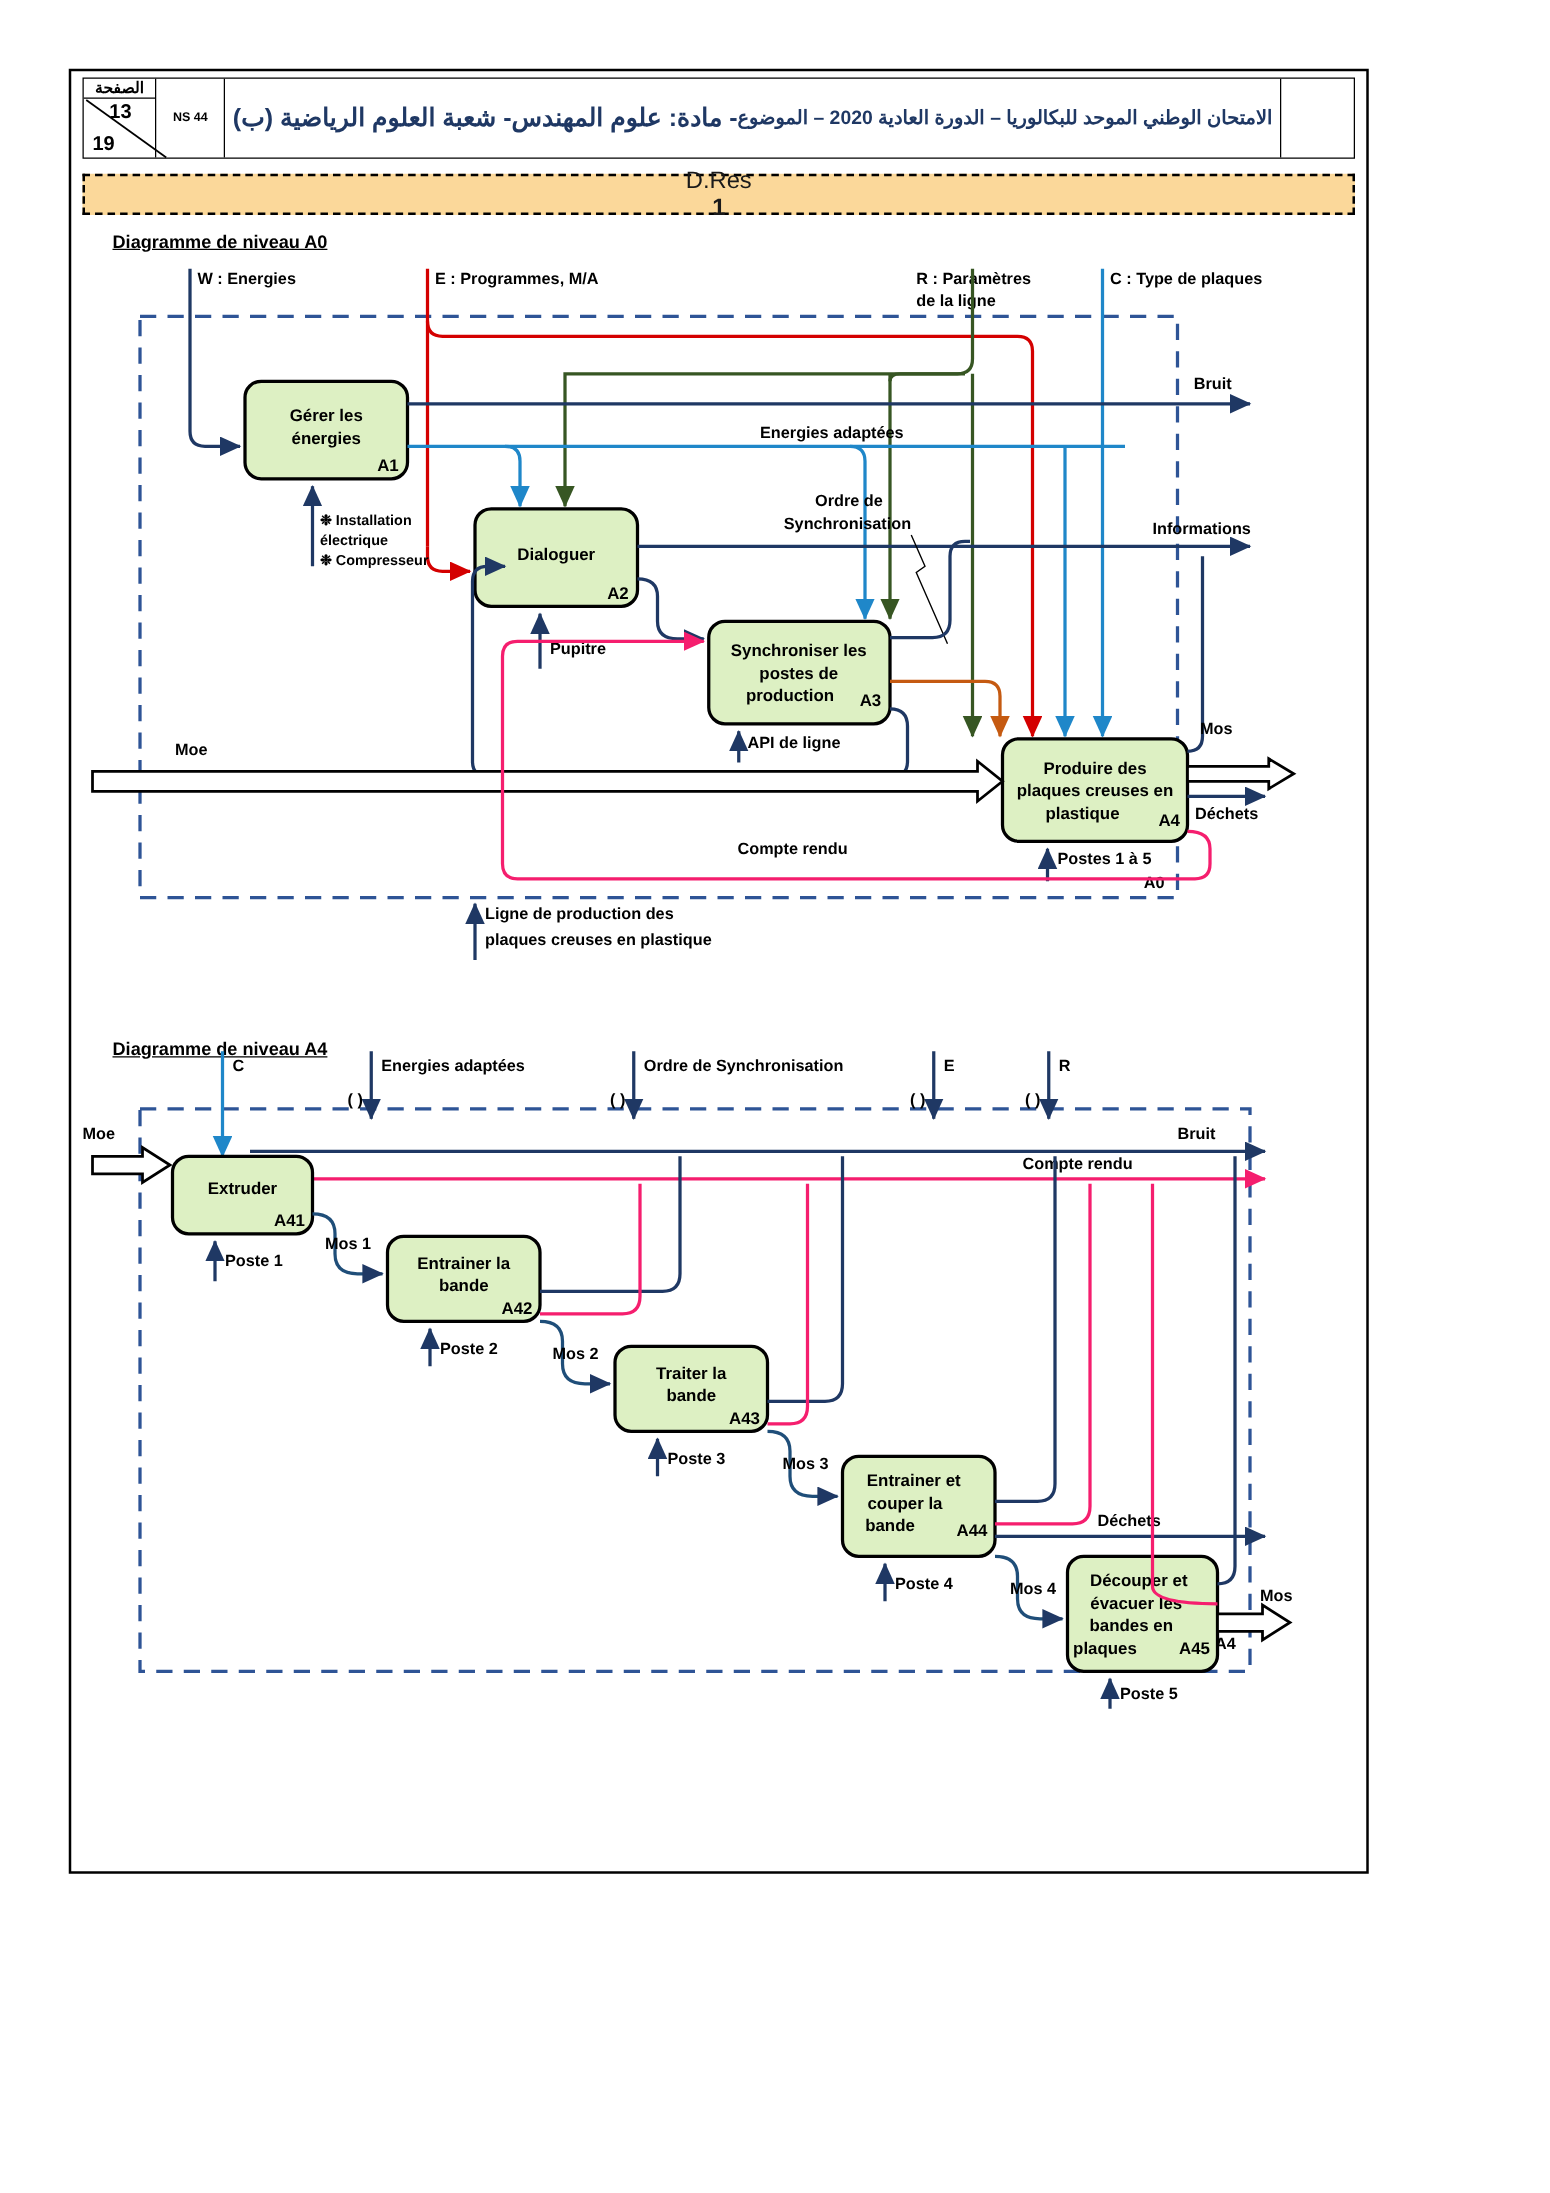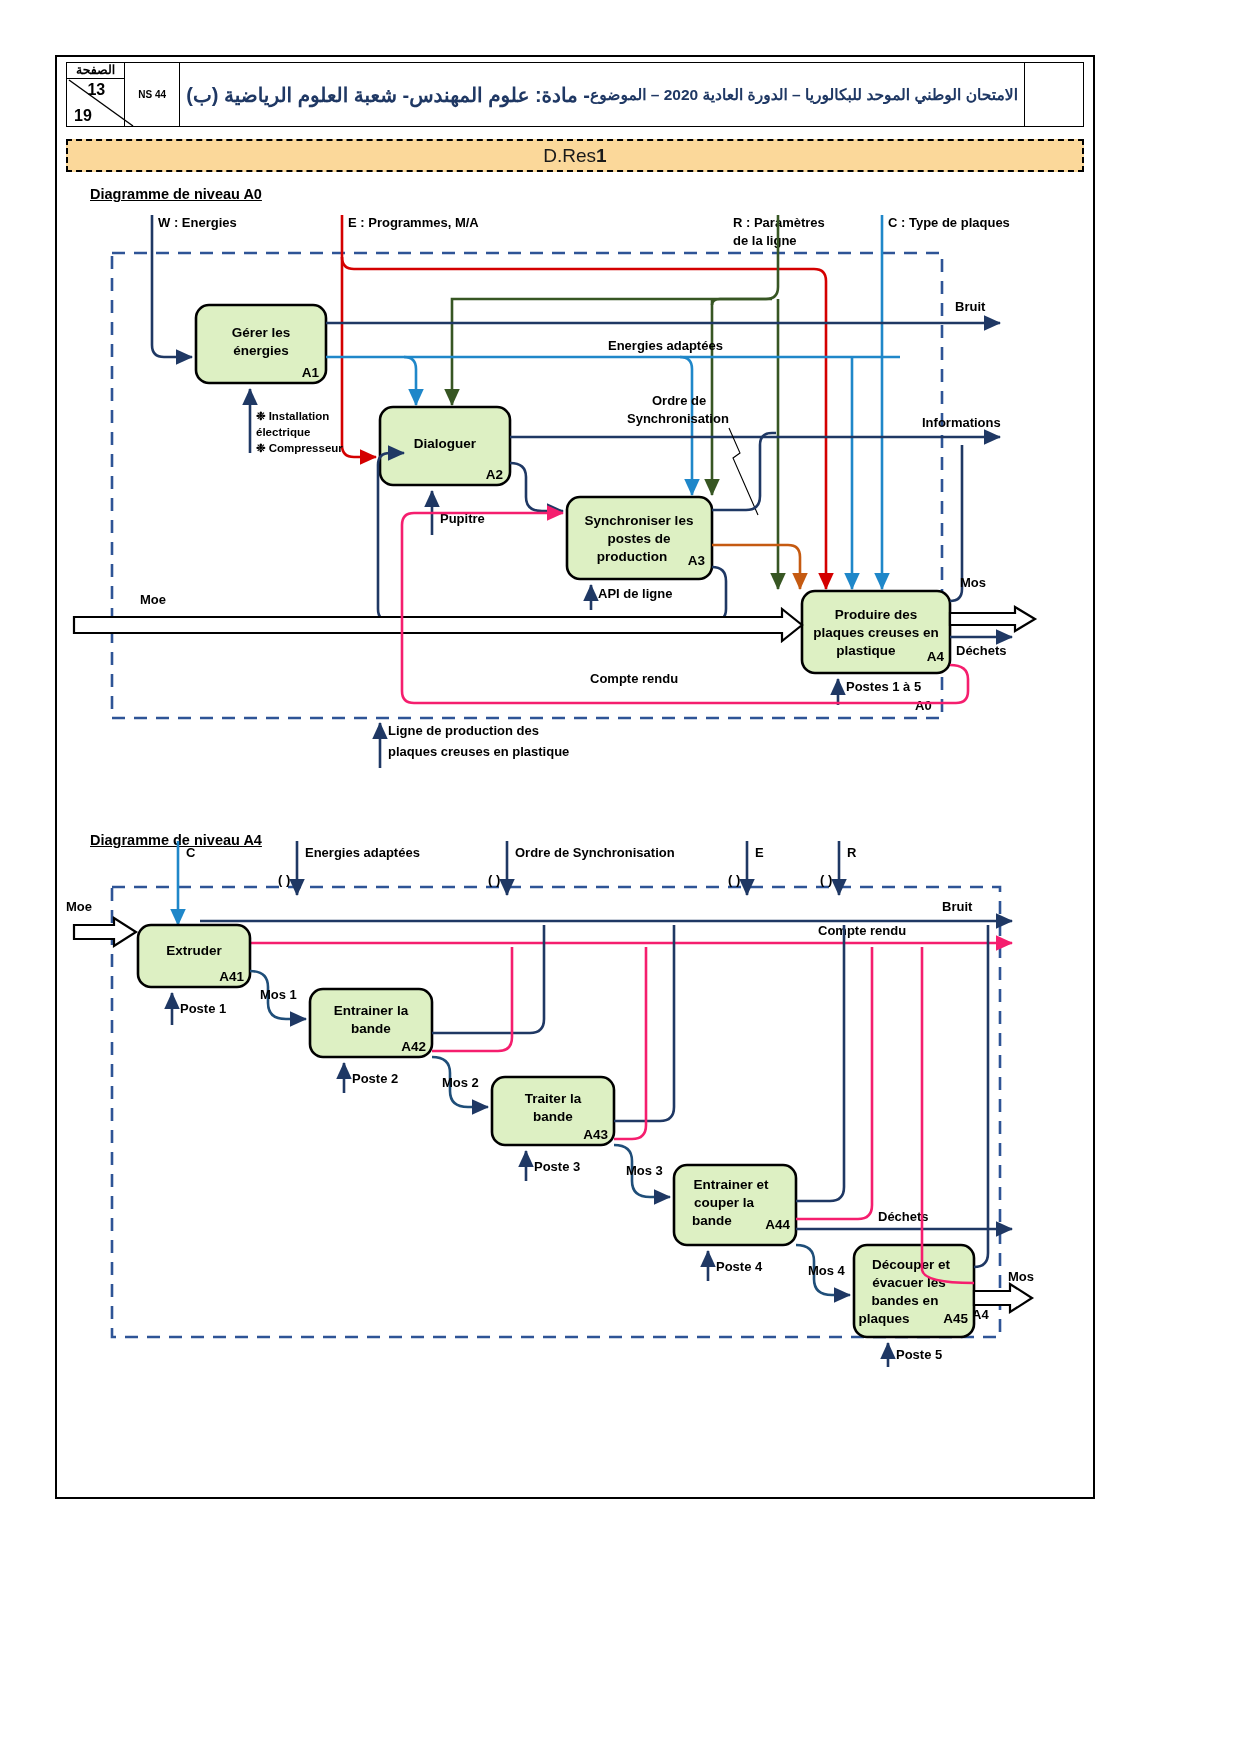--- a/index.html
+++ b/index.html
@@ -55,21 +55,21 @@
   .hdr-mid .l2 { font-size:20px; font-weight:700; line-height:22px; white-space:nowrap;}
   .hdr-right { width:72px; border-right:none; }
 
   
   .banner {
     position:absolute; left:66px; top:139px;
     width:1018px; height:33px;
     background:#FBD89A;
     border:2px dashed #000;
     display:flex; align-items:center; justify-content:center;
-    font-size:19px; color:#1a1a1a;
+    font-size:19px; color:#1a1a1a;flex-direction:column;
   }
   .banner b { font-weight:700; }
 
   
   .sec-title {
     position:absolute;
     font-size:14.5px; font-weight:700; color:#000;
     text-decoration:underline;
     margin-left:20px;
   }

